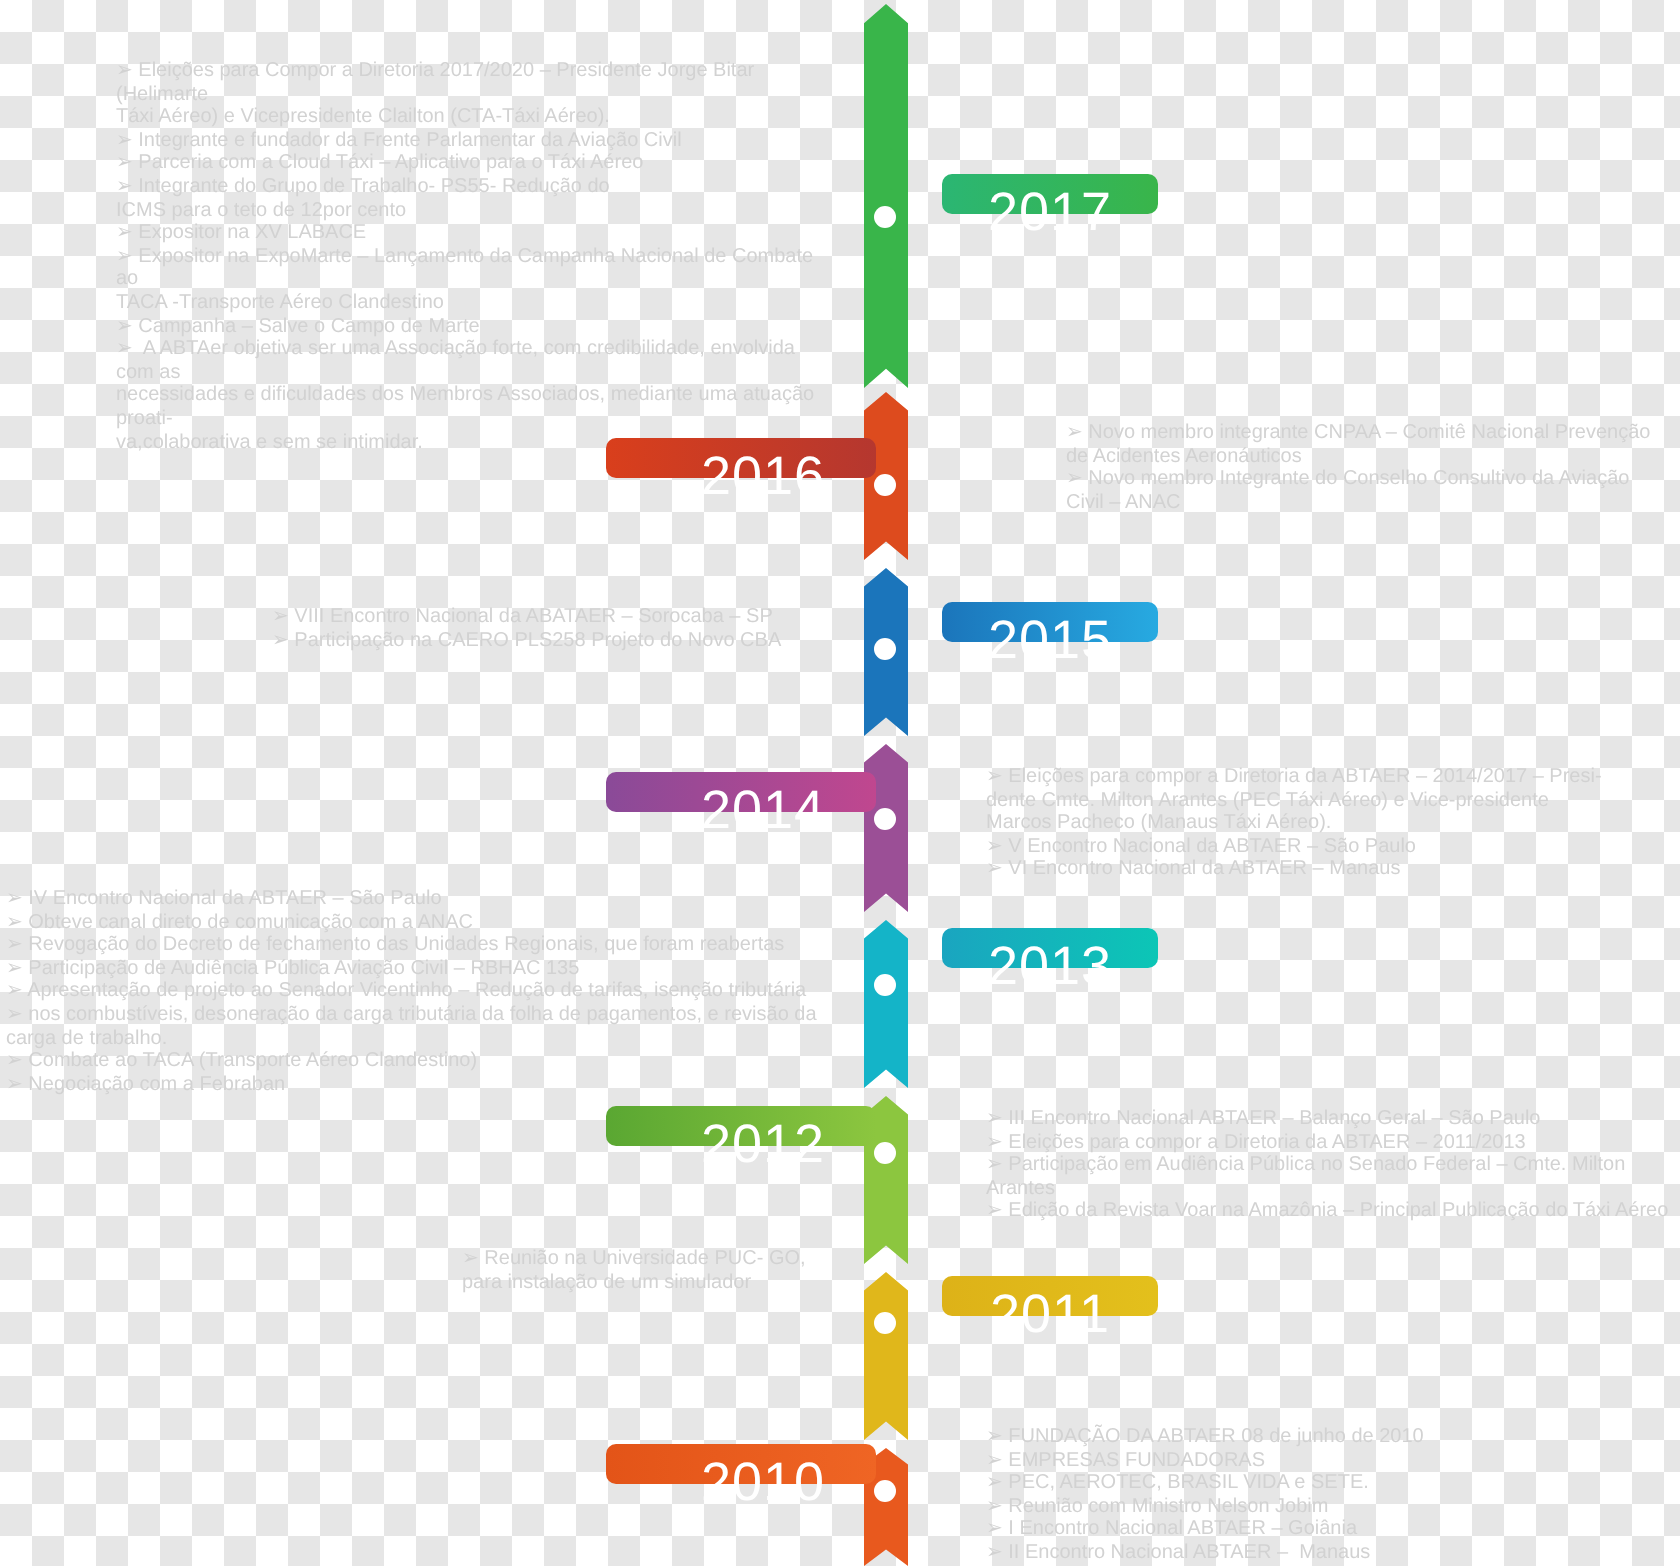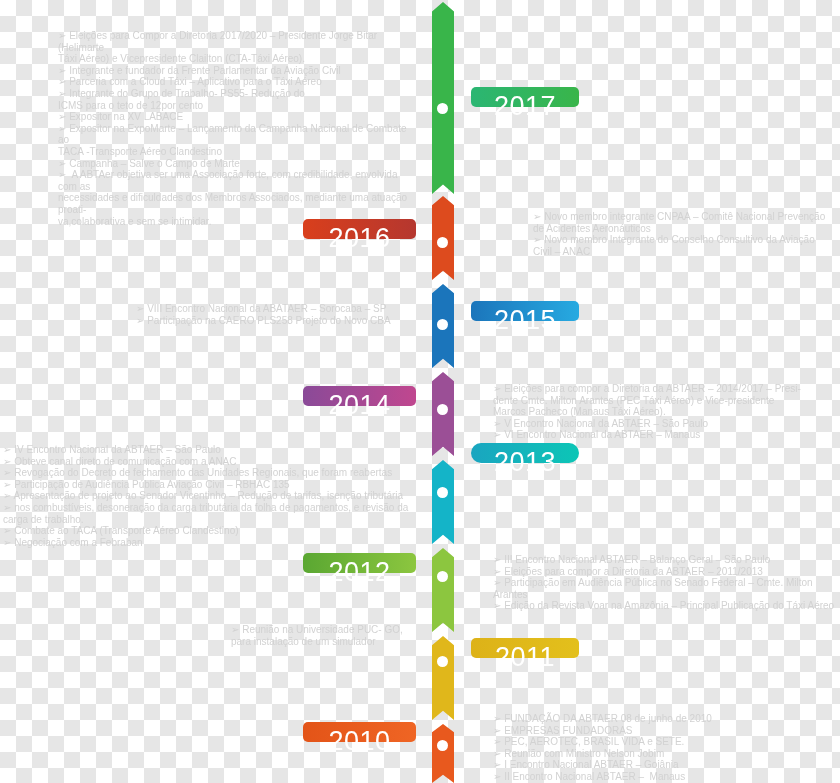--- a/index.html
+++ b/index.html
@@ -37,21 +37,21 @@
     position:absolute;
     height:20px;
     border-radius:5px;
     color:#ffffff;
     font-size:27px;
     line-height:38px;
     letter-spacing:0.5px;
     z-index:8;
   }
   .year.right{left:471px;width:108px;text-align:center;}
-  .year.left{left:303px;width:113px;text-align:center;}
+  .year.left{left:303px;width:113px;text-align:center;padding-left:22px;}
 
   
   .txt{
     position:absolute;
     color:#d2d2d2;
     font-size:10px;
     line-height:11.6px;
     white-space:pre-wrap;
     z-index:4;
   }
@@ -88,21 +88,21 @@
       <div class="seg" style="top: 724px; height: 59px;">
         <div class="body" style="background: rgb(232, 89, 30); clip-path: polygon(0% 14%, 50% 0%, 100% 14%, 100% 100%, 50% 86%, 0% 100%);"></div>
       </div>
     </div>
 
   <div id="years-root">
       <div class="year right" style="top: 87px; background: linear-gradient(to right, rgb(43, 182, 115), rgb(57, 181, 74));">2017</div>
       <div class="year left" style="top: 219px; background: linear-gradient(to right, rgb(217, 63, 28), rgb(181, 55, 47));">2016</div>
       <div class="year right" style="top: 301px; background: linear-gradient(to right, rgb(27, 117, 187), rgb(39, 170, 225));">2015</div>
       <div class="year left" style="top: 386px; background: linear-gradient(to right, rgb(138, 74, 152), rgb(192, 71, 143));">2014</div>
-      <div class="year right" style="top: 443px; background: linear-gradient(to right, rgb(26, 165, 192), rgb(12, 198, 182)); border-radius: 18px;">2013</div>
+      <div class="year right" style="top: 464px; background: linear-gradient(to right, rgb(26, 165, 192), rgb(12, 198, 182));">2013</div>
       <div class="year left" style="top: 553px; background: linear-gradient(to right, rgb(90, 167, 50), rgb(140, 198, 63));">2012</div>
       <div class="year right" style="top: 638px; background: linear-gradient(to right, rgb(221, 178, 24), rgb(227, 192, 28));">2011</div>
       <div class="year left" style="top: 722px; background: linear-gradient(to right, rgb(227, 84, 24), rgb(239, 101, 36));">2010</div>
     </div>
 
   <div id="texts-root">
       <div class="txt l" style="left: 58px; top: 30px; width: 360px;"><div>➢ Eleições para Compor a Diretoria 2017/2020 – Presidente Jorge Bitar (Helimarte</div><div>Táxi Aéreo) e Vicepresidente Clailton (CTA-Táxi Aéreo).</div><div>➢ Integrante e fundador da Frente Parlamentar da Aviação Civil</div><div>➢ Parceria com a Cloud Táxi – Aplicativo para o Táxi Aéreo</div><div>➢ Integrante do Grupo de Trabalho- PS55- Redução do</div><div>ICMS para o teto de 12por cento</div><div>➢ Expositor na XV LABACE</div><div>➢ Expositor na ExpoMarte – Lançamento da Campanha Nacional de Combate ao</div><div>TACA -Transporte Aéreo Clandestino</div><div>➢ Campanha – Salve o Campo de Marte</div><div>➢  A ABTAer objetiva ser uma Associação forte, com credibilidade, envolvida com as</div><div>necessidades e dificuldades dos Membros Associados, mediante uma atuação proati-</div><div>va,colaborativa e sem se intimidar.</div></div>
       <div class="txt r" style="left: 493px; top: 211px; width: 345px; margin-left: 40px;"><div>➢ Novo membro integrante CNPAA – Comitê Nacional Prevenção</div><div>de Acidentes Aeronáuticos</div><div>➢ Novo membro Integrante do Conselho Consultivo da Aviação</div><div>Civil – ANAC</div></div>
       <div class="txt l" style="left: 136px; top: 303px; width: 290px;"><div>➢ VIII Encontro Nacional da ABATAER – Sorocaba – SP</div><div>➢ Participação na CAERO PLS258 Projeto do Novo CBA</div></div>
       <div class="txt r" style="left: 493px; top: 383px; width: 345px;"><div>➢ Eleições para compor a Diretoria da ABTAER – 2014/2017 – Presi-</div><div>dente Cmte. Milton Arantes (PEC Táxi Aéreo) e Vice-presidente</div><div>Marcos Pacheco (Manaus Táxi Aéreo).</div><div>➢ V Encontro Nacional da ABTAER – São Paulo</div><div>➢ VI Encontro Nacional da ABTAER – Manaus</div></div>

